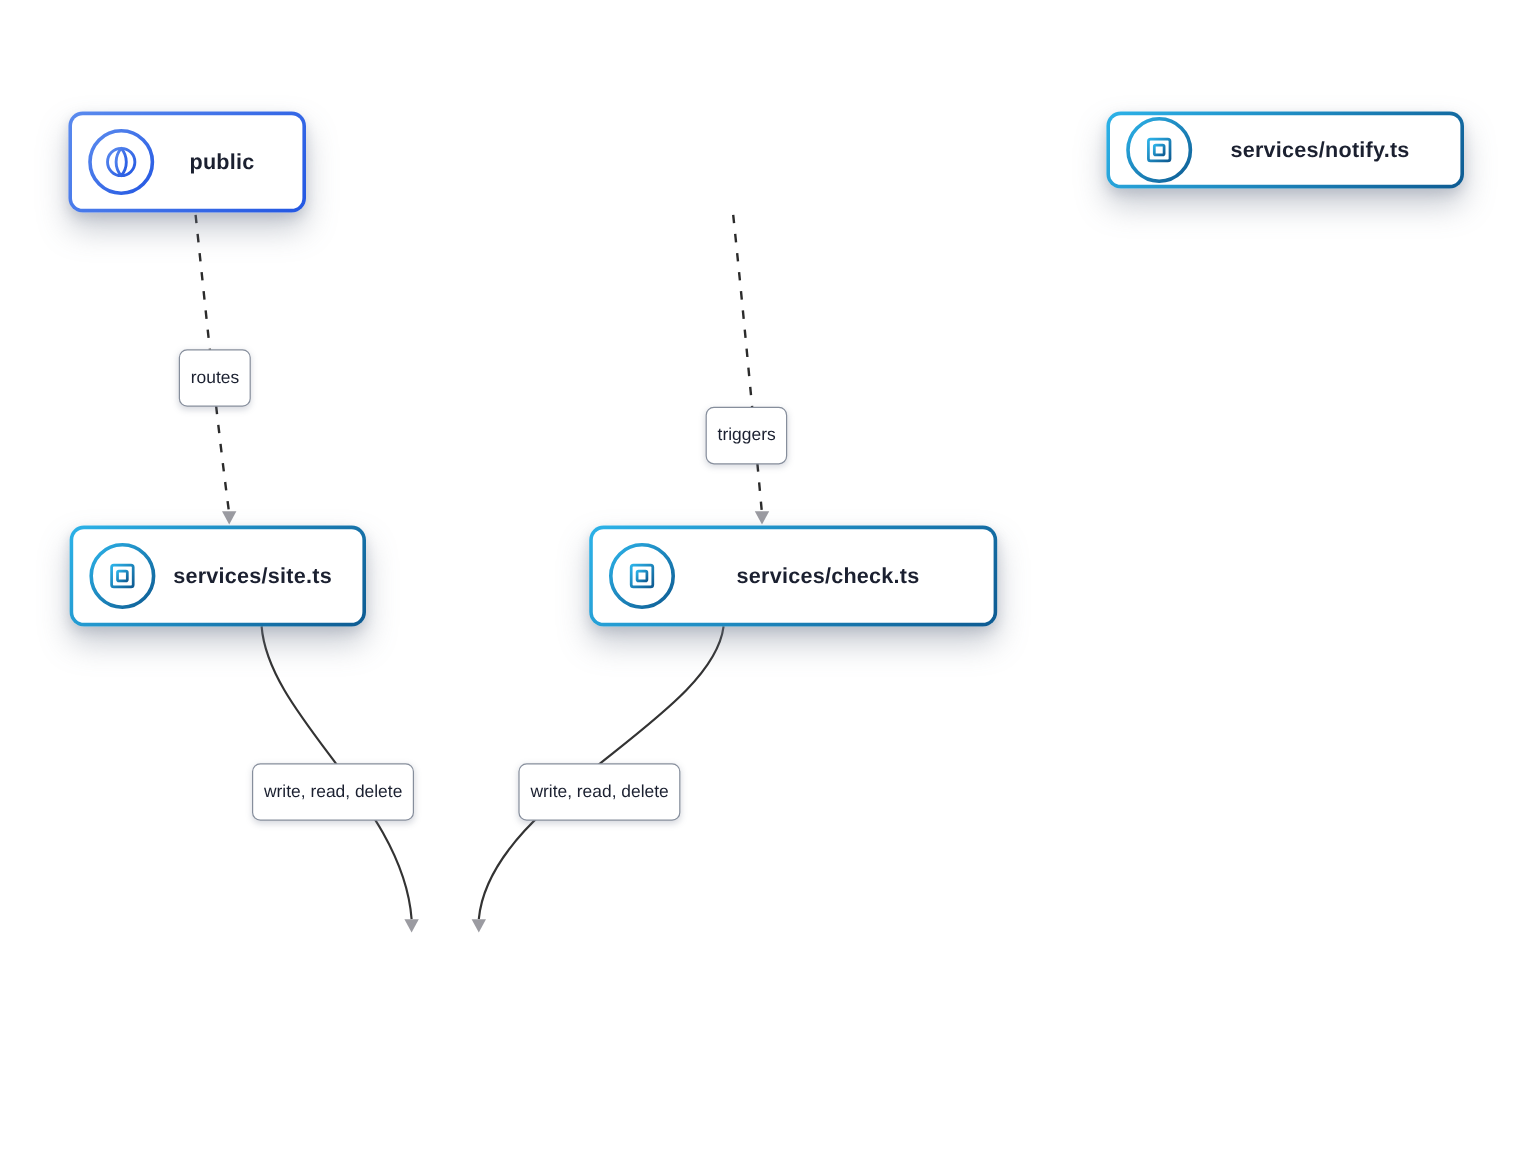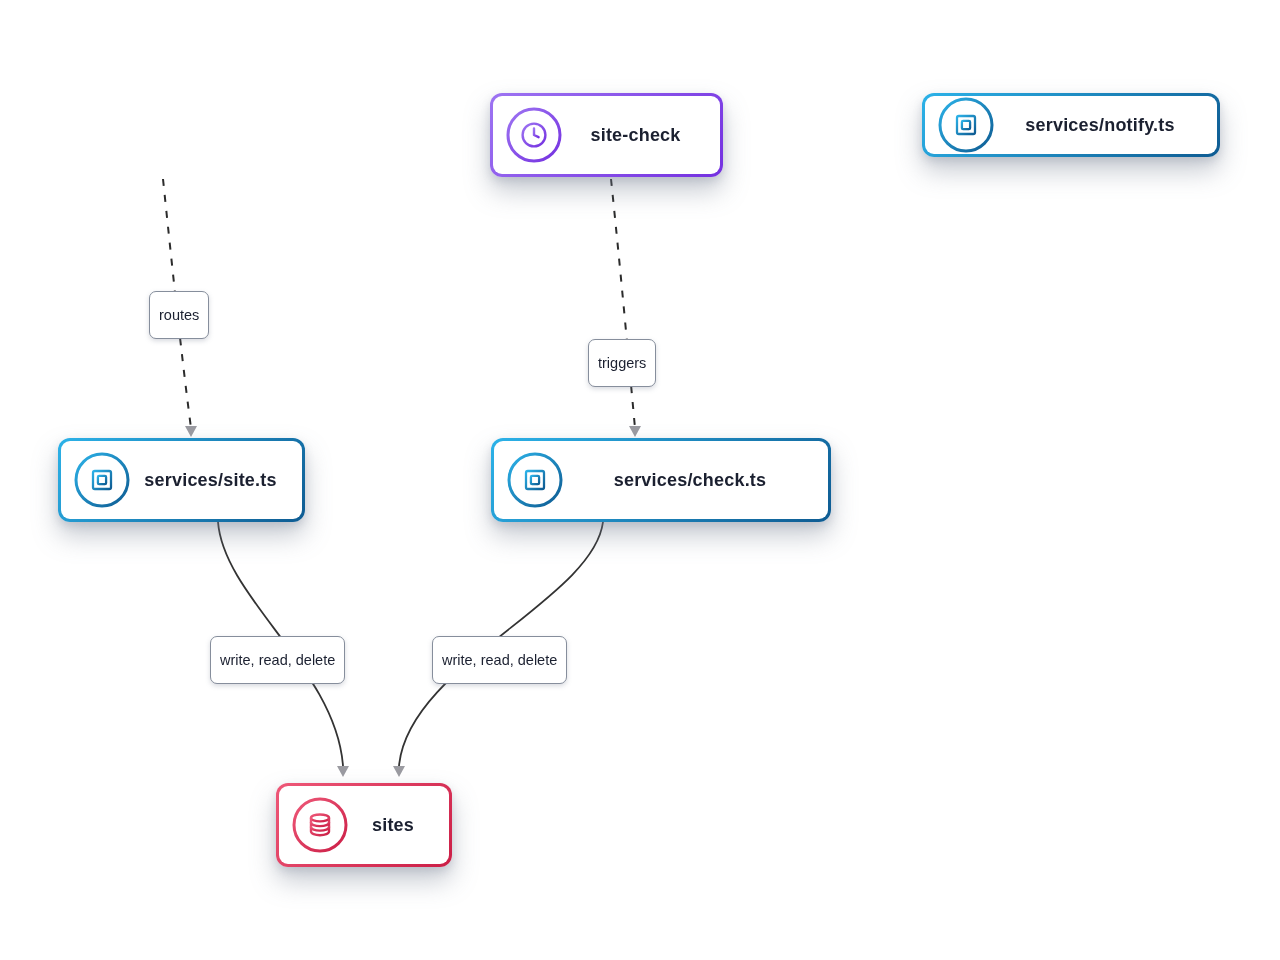--- a/index.html
+++ b/index.html
@@ -79,35 +79,37 @@
 
     <path d="M603,522 C593,600 408,666 399,766" fill="none" stroke="#333333" stroke-width="1.8"></path>
     <polygon points="399,777 393,766 405,766" fill="#9b9ba1"></polygon>
   </svg>
 
   <div class="edge-label" id="label-routes">routes</div>
   <div class="edge-label" id="label-triggers">triggers</div>
   <div class="edge-label" id="label-wrd-left">write, read, delete</div>
   <div class="edge-label" id="label-wrd-right">write, read, delete</div>
 
-
-  <div class="node" id="node-site-check" style="--c1: #9d74f2; --c2: #7430e0;">
+  <div class="node" id="node-public" style="--c1: #5a8aee; --c2: #2357e2;">
     <div class="node-inner">
       <span class="icon-wrap">
         <svg width="58" height="58" viewBox="0 0 58 58" fill="none">
-          <circle cx="29" cy="29" r="26" stroke="url(#g-purple)" stroke-width="3"></circle>
-          <g transform="translate(14.6,14.6) scale(1.2)" stroke="url(#g-purple)" stroke-width="2" fill="none" stroke-linecap="round" stroke-linejoin="round">
+          <circle cx="29" cy="29" r="26" stroke="url(#g-blue)" stroke-width="3"></circle>
+          <g transform="translate(14.6,14.6) scale(1.2)" stroke="url(#g-blue)" stroke-width="2" fill="none" stroke-linecap="round" stroke-linejoin="round">
             <circle cx="12" cy="12" r="9.5"></circle>
-            <polyline points="12,6.6 12,12 15.8,13.8"></polyline>
+            <line x1="3.5" y1="9" x2="20.5" y2="9"></line>
+            <line x1="3.5" y1="15" x2="20.5" y2="15"></line>
+            <path d="M12,2.5 a14.5,14.5 0 0 1 0,19 a14.5,14.5 0 0 1 0,-19z"></path>
           </g>
         </svg>
       </span>
-      <span class="node-label">site-check</span>
+      <span class="node-label">public</span>
     </div>
   </div>
+
 
   <div class="node" id="node-notify" style="--c1: #2cb2e8; --c2: #0e5b92;">
     <div class="node-inner">
       <span class="icon-wrap">
         <svg width="58" height="58" viewBox="0 0 58 58" fill="none">
           <circle cx="29" cy="29" r="26" stroke="url(#g-teal)" stroke-width="3"></circle>
           <g transform="translate(14.6,14.6) scale(1.2)" stroke="url(#g-teal)" stroke-width="1.9" fill="none" stroke-linecap="round" stroke-linejoin="round">
             <rect x="4.5" y="4.5" width="15" height="15" rx="1.5"></rect>
             <rect x="8.6" y="8.6" width="6.8" height="6.8" rx="1"></rect>
             <line x1="8" y1="1.3" x2="8" y2="4.5"></line>
@@ -176,30 +178,14 @@
             <line x1="19.5" y1="8" x2="22.7" y2="8"></line>
               <line x1="19.5" y1="12" x2="22.7" y2="12"></line>
               <line x1="19.5" y1="16" x2="22.7" y2="16"></line>
           </g>
         </svg>
       </span>
       <span class="node-label">services/check.ts</span>
     </div>
   </div>
 
-  <div class="node" id="node-sites" style="--c1: #ee5878; --c2: #cb1e46;">
-    <div class="node-inner">
-      <span class="icon-wrap">
-        <svg width="58" height="58" viewBox="0 0 58 58" fill="none">
-          <circle cx="29" cy="29" r="26" stroke="url(#g-red)" stroke-width="3"></circle>
-          <g transform="translate(14.6,14.6) scale(1.2)" stroke="url(#g-red)" stroke-width="2" fill="none" stroke-linecap="round" stroke-linejoin="round">
-            <ellipse cx="12" cy="6.1" rx="7.5" ry="2.9"></ellipse>
-            <path d="M4.5,6.1 v11.4 c0,1.7 3.36,3 7.5,3 s7.5,-1.3 7.5,-3 V6.1"></path>
-            <path d="M4.5,9.9  c0,1.7 3.36,3 7.5,3 s7.5,-1.3 7.5,-3"></path>
-            <path d="M4.5,13.7 c0,1.7 3.36,3 7.5,3 s7.5,-1.3 7.5,-3"></path>
-          </g>
-        </svg>
-      </span>
-      <span class="node-label">sites</span>
-    </div>
-  </div>
 
 </div>
 
 </body></html>

